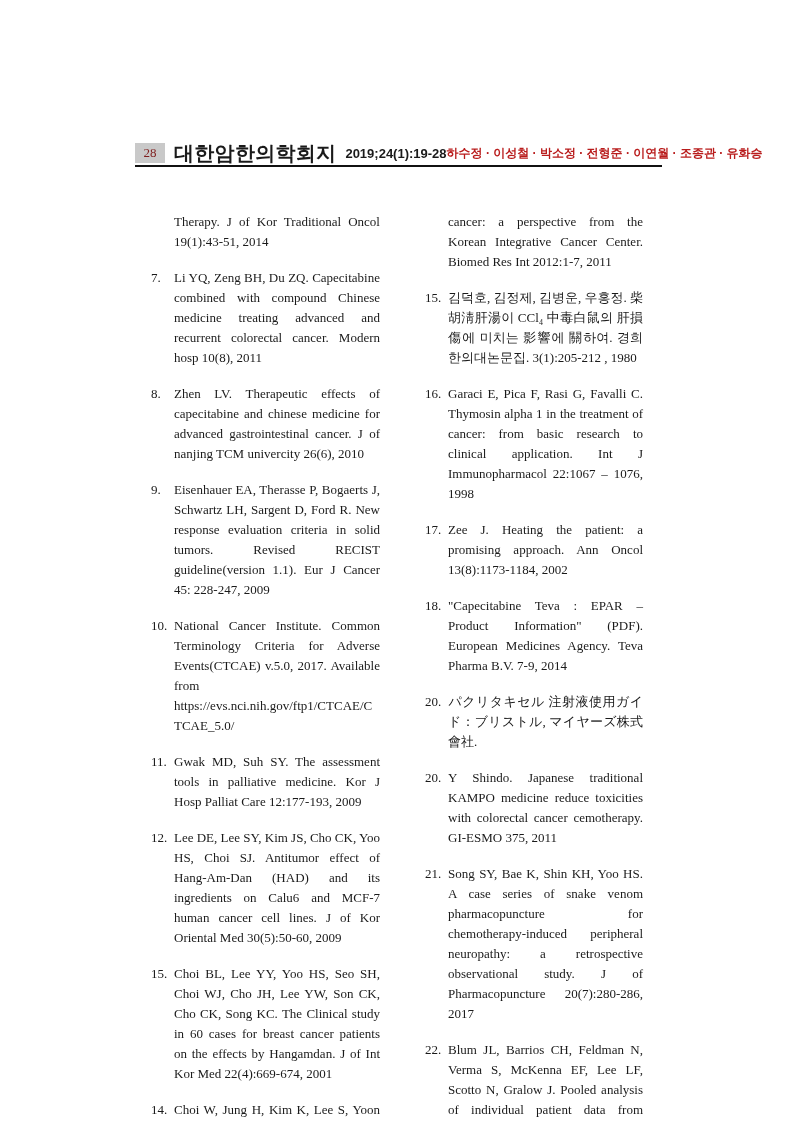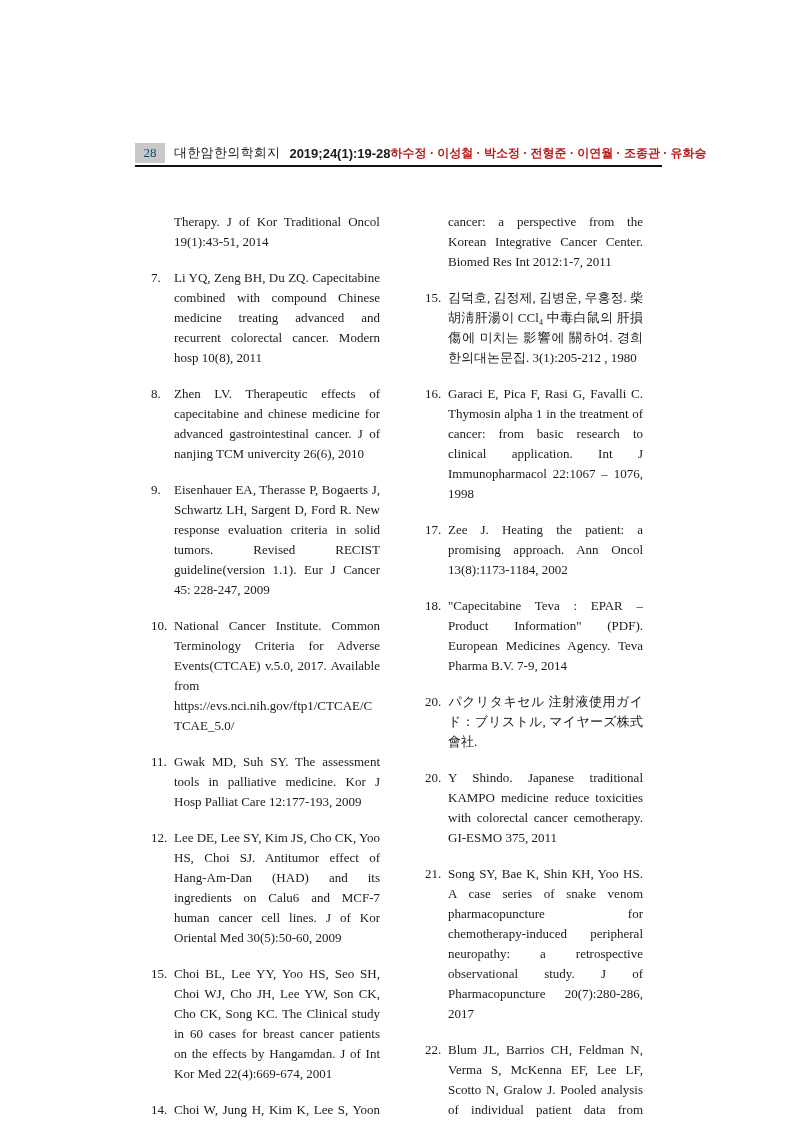--- a/index.html
+++ b/index.html
@@ -27,26 +27,26 @@
     align-items: center;
     gap: 9px;
   }
   .pagenum-box {
     background: #c9c9c9;
     width: 30px;
     height: 20px;
     line-height: 20px;
     text-align: center;
     font-size: 13px;
-    color: #0c4a6e;
+    color: #7f1d1d;
   }
   .journal-title {
     font-family: "Liberation Sans", sans-serif;
-    font-weight: normal;
-    font-size: 13px;
+    font-weight: bold;
+    font-size: 20px;
     letter-spacing: 0.3px;
     white-space: nowrap;
   }
   .issue-info {
     font-family: "Liberation Sans", sans-serif;
     font-weight: bold;
     font-size: 13px;
     white-space: nowrap;
   }
   .authors {

